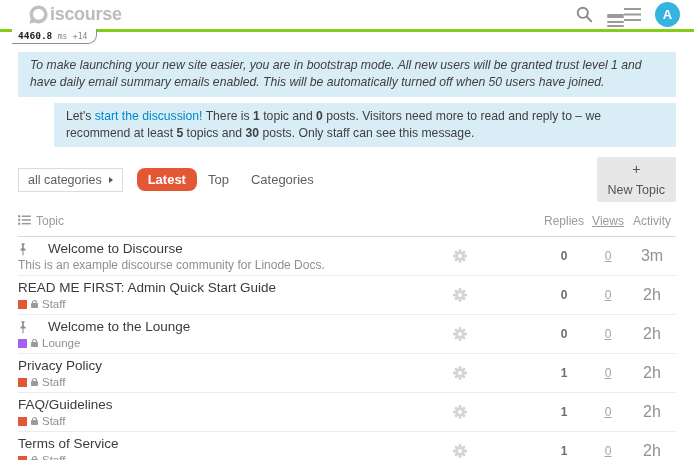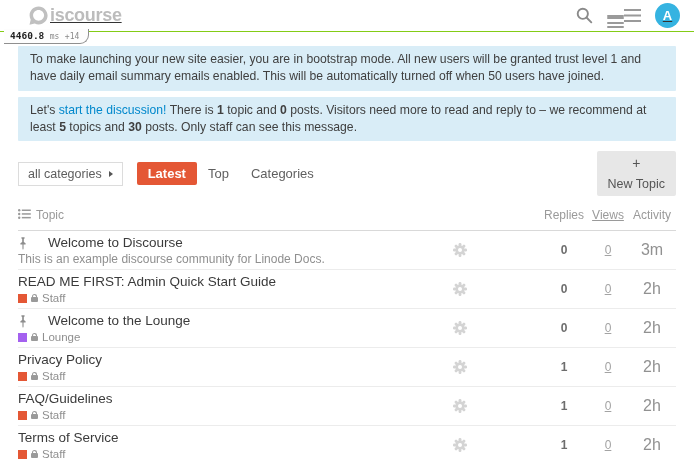--- a/index.html
+++ b/index.html
@@ -11,23 +11,22 @@
     position: relative;
     overflow: hidden;
   }
 
   
   .header {
     height: 32px;
     display: flex;
     align-items: center;
     padding: 0 14px 0 28px;
-    border-bottom: 1px solid #84cc16;
+    border-bottom: 3px solid #84cc16;
     background: #fff;
-    text-decoration: underline;
   }
   .logo { display: flex; align-items: center; cursor: pointer; }
   .logo svg { display: block; }
   .logo-text {
     font-size: 18px;
     font-weight: bold;
     color: #bcbcbc;
     letter-spacing: -0.3px;
     margin-left: 1px;
   }
@@ -36,21 +35,21 @@
   .hamburger span { display: block; width: 17px; height: 2px; background: #9a9a9a; margin: 2.5px 0; border-radius: 1px; }
   .avatar {
     width: 25px; height: 25px; border-radius: 50%;
     background: #35b3e1; color: #fff;
     display: flex; align-items: center; justify-content: center;
     font-size: 13px; font-weight: bold; cursor: pointer;
   }
 
   
   .profiler {
-    position: absolute; top: 29px; left: 4px; z-index: 5;
+    position: absolute; top: 29px; left: 12px; z-index: 5;
     background: #fdfdfd;
     border: 1px solid #8f8f8f; border-top: none; border-left: none;
     border-radius: 0 0 9px 0;
     padding: 1px 9px 2px 6px;
     font-family: "DejaVu Sans Mono", monospace;
     font-size: 9px; color: #444;
     cursor: pointer;
   }
   .profiler b { font-size: 9.5px; color: #222; }
   .profiler .dim { color: #888; font-size: 8px; }
@@ -59,41 +58,41 @@
   .content { margin: 0 18px; }
 
   .banner {
     background: #d9edf7;
     color: #404040;
     font-size: 12.2px;
     line-height: 1.42;
     padding: 5px 12px;
     border-radius: 1px;
   }
-  .banner-1 { margin-top: 14px; }
-  .banner-2 { margin-top: 6px; }
+  .banner-1 { margin-top: 20px; font-style: italic; }
+  .banner-2 { margin-top: 6px; margin-left: 36px; }
   .banner a { color: #0088cc; text-decoration: none; cursor: pointer; }
   .banner b { font-weight: bold; }
 
   
   .nav-row { display: flex; align-items: center; margin-top: 10px; }
   .cat-dropdown {
     display: flex; align-items: center; gap: 7px;
     border: 1px solid #dcdcdc; background: #fff;
     padding: 4px 9px; font-size: 12.5px; color: #5d5d5d;
     cursor: pointer;
   }
   .caret {
     width: 0; height: 0;
     border-left: 4px solid #555;
     border-top: 3.5px solid transparent;
     border-bottom: 3.5px solid transparent;
   }
   .pills { display: flex; align-items: center; margin-left: 14px; }
-  .pill { padding: 4px 11px; font-size: 13px; color: #5f5f5f; cursor: pointer; border-radius: 2px; }
+  .pill { padding: 4px 11px; font-size: 13px; color: #5f5f5f; cursor: pointer; border-radius: 8px; }
   .pill.active { background: #e45735; color: #fff; font-weight: bold; }
   .new-topic {
     margin-left: auto;
     background: #e7e7e7; border: none; border-radius: 2px;
     padding: 5px 11px; font-size: 12.5px; color: #555;
     display: flex; align-items: center; gap: 6px;
     cursor: pointer; font-family: inherit; flex-direction: column;
   }
   .plus-glyph::before { content: "+"; font-size: 14px; color: #555; line-height: 1; }
 

